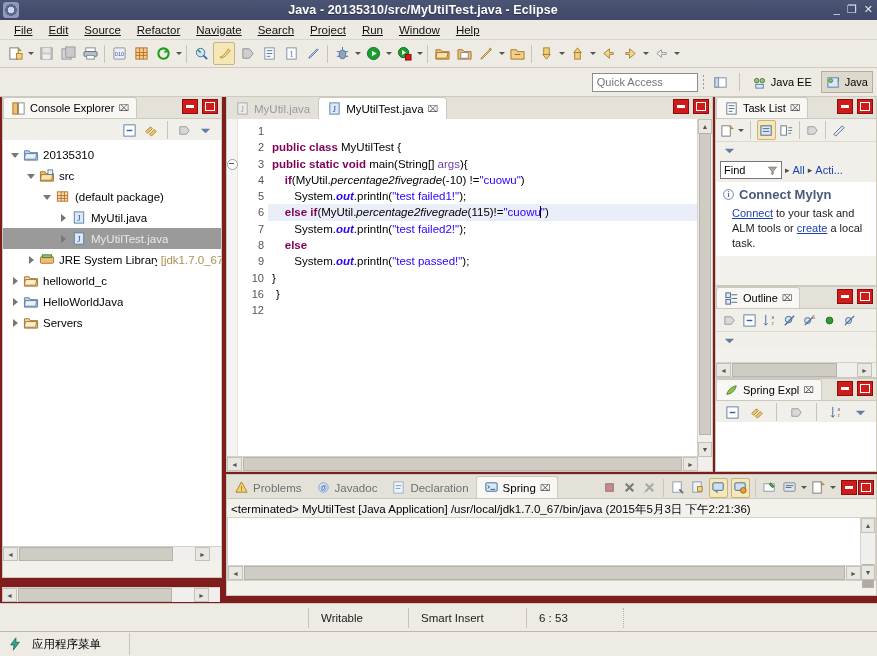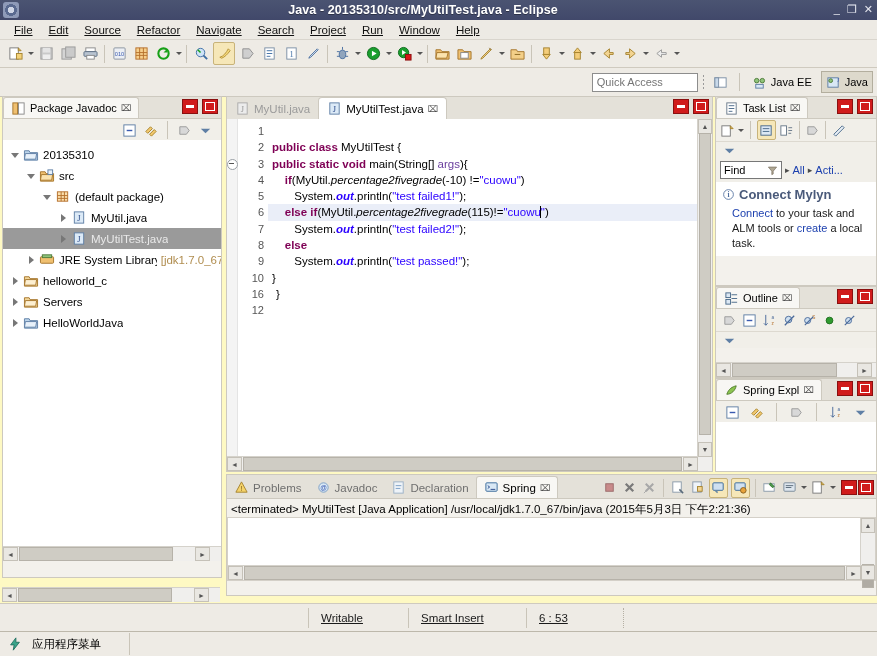--- a/index.html
+++ b/index.html
@@ -2,21 +2,21 @@
 <html><head>
 <meta charset="utf-8">
 <style>
   html,body{margin:0;padding:0;background:#d6d2c8;}
   body{
     width:877px;height:656px;overflow:hidden;
     font-family:"Liberation Sans","DejaVu Sans",sans-serif;
     font-size:11px;color:#000;
     -webkit-font-smoothing:antialiased;
   }
-  .app{position:relative;width:877px;height:656px;background:#fef9c3;}
+  .app{position:relative;width:877px;height:656px;background:#7f1d1d;}
 
   
   .titlebar{
     height:20px;background:linear-gradient(#4b5472,#41486a);
     color:#fff;display:flex;align-items:center;position:relative;
   }
   .titlebar .tb-icon{width:16px;height:16px;margin-left:3px;flex:0 0 auto;
      background:radial-gradient(circle at 50% 50%,#cfd6e6 0 3px,#5a6a90 3px 6px,#8e9ab8 6px 8px);
      border-radius:3px;}
   .titlebar .tb-title{flex:1;text-align:center;font-size:12.5px;font-weight:bold;
@@ -144,27 +144,27 @@
 
   
   .find-row{display:flex;align-items:center;gap:3px;padding:3px 4px;background:#f1efe9;}
   .find-box{width:54px;height:16px;background:#fff;border:1px solid #777;font-size:11px;
      padding:0 3px;display:flex;align-items:center;justify-content:space-between;}
   .blue{color:#1b3fae;}
   .mylyn{background:#fff;padding:5px 6px;font-size:11px;}
   .mylyn h3{margin:0 0 4px 0;font-size:13px;color:#4a5a7a;font-weight:bold;
      display:flex;align-items:center;gap:4px;}
   .mylyn p{margin:0;line-height:15px;color:#1a1a1a;padding-left:10px;}
-  .lnk{color:#1b3fae;cursor:pointer;}
+  .lnk{color:#1b3fae;text-decoration:underline;cursor:pointer;}
 
   
   .statusbar{position:absolute;left:0;right:0;bottom:24px;height:28px;background:#eeebe5;
      border-top:1px solid #cfcabf;display:flex;align-items:center;font-size:11.5px;}
   .sb-cell{height:20px;display:flex;align-items:center;padding:0 12px;
-     border-left:1px solid #c9c4b8;color:#1a1a1a;text-decoration:underline;}
+     border-left:1px solid #c9c4b8;color:#1a1a1a;}
   .taskbar{position:absolute;left:0;right:0;bottom:0;height:24px;background:#eeebe5;
      border-top:1px solid #bdb8ab;display:flex;align-items:center;gap:10px;padding-left:8px;
      font-size:11.5px;}
   .tb-sep{width:1px;height:22px;background:#c9c4b8;margin-left:18px;}
 </style>
 </head>
 <body>
 
 <div class="app">
 
@@ -389,21 +389,21 @@
 
   <div class="main">
 
     <div class="view" style="left:2px;top:2px;width:218px;height:480px;">
       <div class="vtabs">
         <div class="vtab">
           <svg class="ic" viewBox="0 0 16 16">
               <rect x="2" y="2" width="5" height="12" fill="#f0c070" stroke="#a5752c"></rect>
               <rect x="8" y="2" width="6" height="12" fill="#fff" stroke="#8a8a8a"></rect>
             </svg>
-          <span>Package Javadoc</span>
+          <span>Console Explorer</span>
           <span class="xclose">⌧</span>
         </div>
         <div class="vbtns">
           <div class="minb"></div>
           <div class="maxb"></div>
         </div>
       </div>
       <div class="vtbar" style="justify-content:flex-end;gap:6px;padding-right:8px;">
         <svg class="ic" viewBox="0 0 16 16">
             <rect x="2" y="2" width="12" height="12" fill="#fff" stroke="#5f7fa5"></rect>
@@ -485,33 +485,33 @@
             <svg class="ticon" viewBox="0 0 16 16">
                 <path d="M1 4h5l1 2h8v8H1z" fill="#f3d79a" stroke="#a5752c"></path>
                 <path d="M2 7h12l-1 6H1z" fill="#fdf0d2" stroke="#a5752c"></path>
               </svg>
             <span class="tlabel">helloworld_c</span>
           </div>
 
           <div class="trow" style="padding-left:6px;">
             <span class="arrow closed"></span>
             <svg class="ticon" viewBox="0 0 16 16">
-                <path d="M1 4h5l1 2h8v8H1z" fill="#f3d79a" stroke="#a5752c"></path>
-                <path d="M2 7h12l-1 6H1z" fill="#fdf0d2" stroke="#a5752c"></path>
-              </svg>
-            <span class="tlabel">Servers</span>
+                <path d="M1 4h5l1 2h8v8H1z" fill="#bcd4ea" stroke="#5f7fa5"></path>
+                <path d="M2 7h12l-1 6H1z" fill="#e8f1fa" stroke="#5f7fa5"></path>
+              </svg>
+            <span class="tlabel">HelloWorldJava</span>
           </div>
 
           <div class="trow" style="padding-left:6px;">
             <span class="arrow closed"></span>
             <svg class="ticon" viewBox="0 0 16 16">
-                <path d="M1 4h5l1 2h8v8H1z" fill="#bcd4ea" stroke="#5f7fa5"></path>
-                <path d="M2 7h12l-1 6H1z" fill="#e8f1fa" stroke="#5f7fa5"></path>
-              </svg>
-            <span class="tlabel">HelloWorldJava</span>
+                <path d="M1 4h5l1 2h8v8H1z" fill="#f3d79a" stroke="#a5752c"></path>
+                <path d="M2 7h12l-1 6H1z" fill="#fdf0d2" stroke="#a5752c"></path>
+              </svg>
+            <span class="tlabel">Servers</span>
           </div>
         </div>
         <div class="hscroll">
           <div class="lf">◄</div>
           <div class="thumb" style="width:152px;margin-left:1px;"></div>
           <div class="rt" style="margin-left:22px;">►</div>
         </div>
       </div>
     </div>
 

